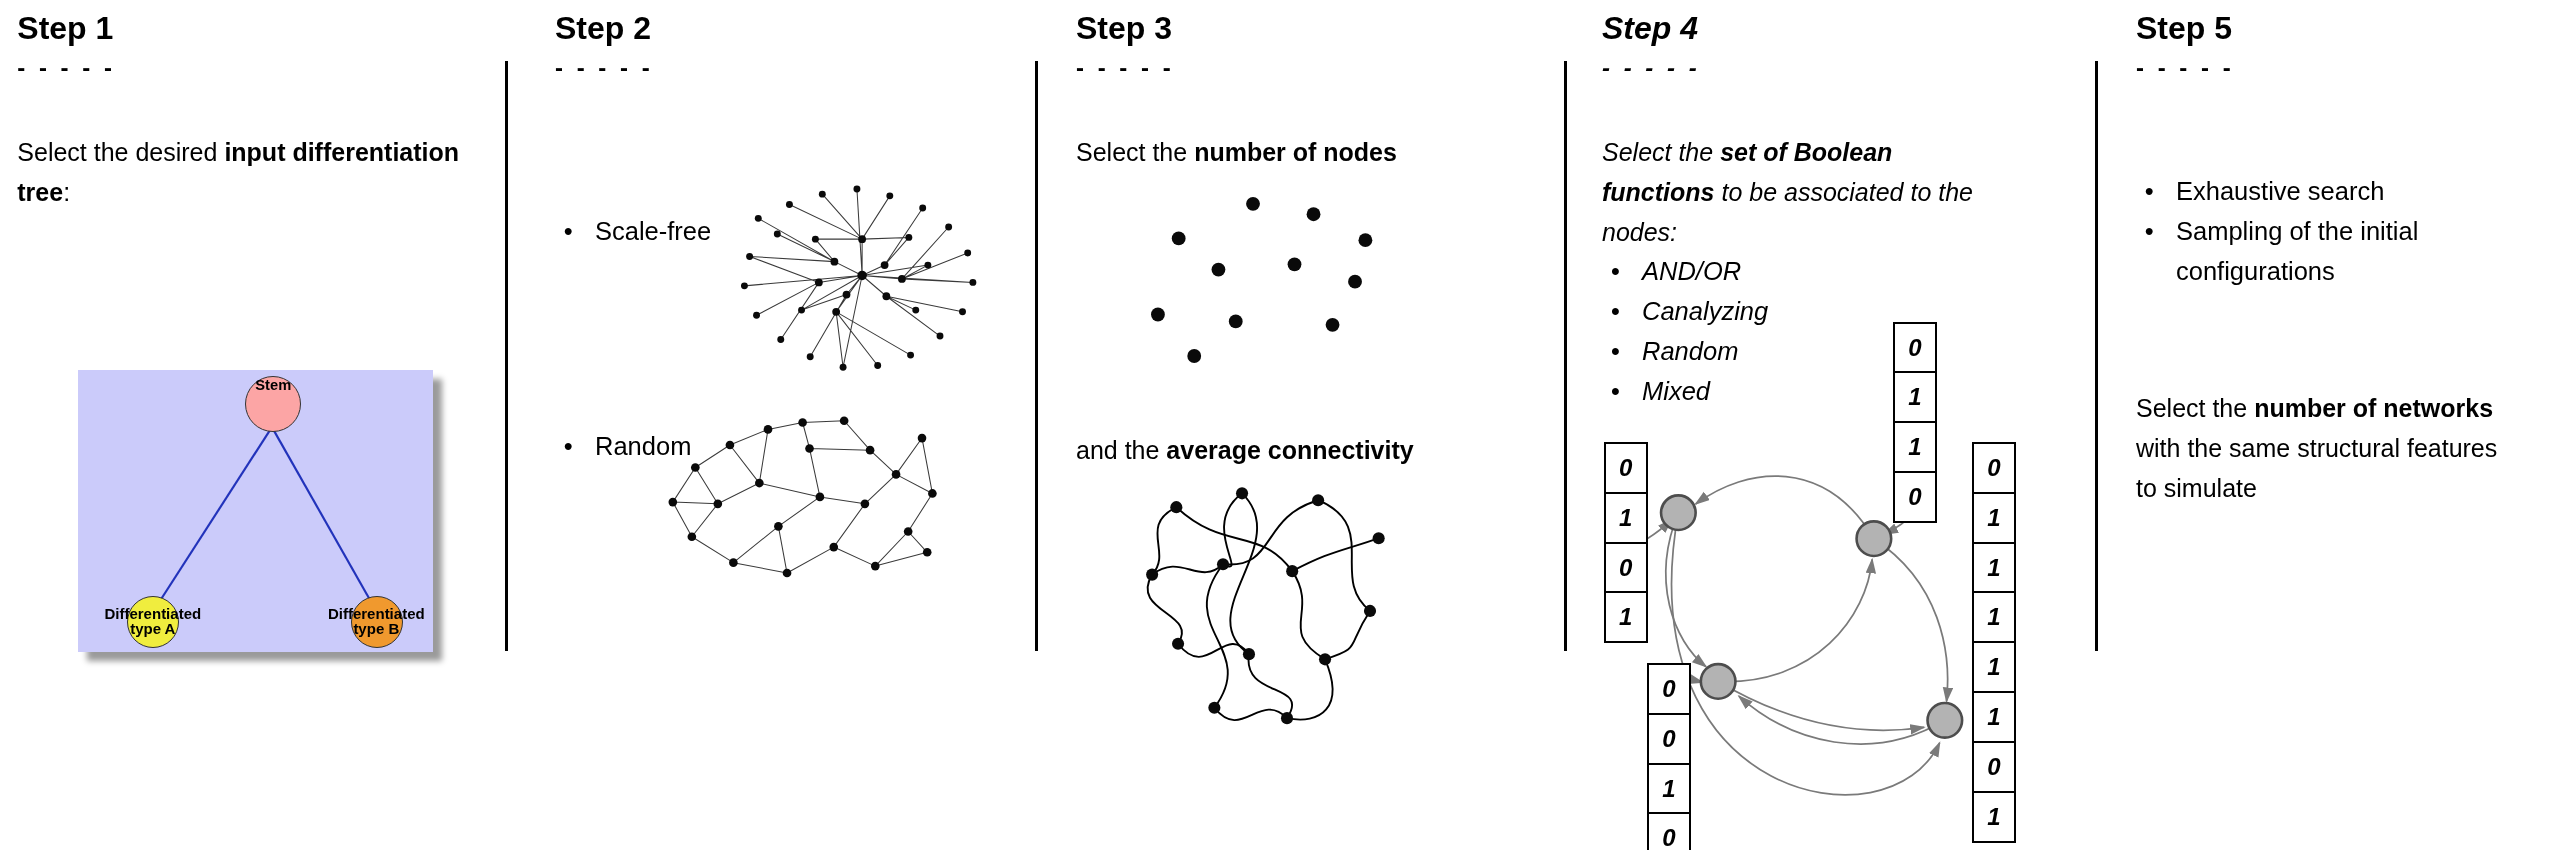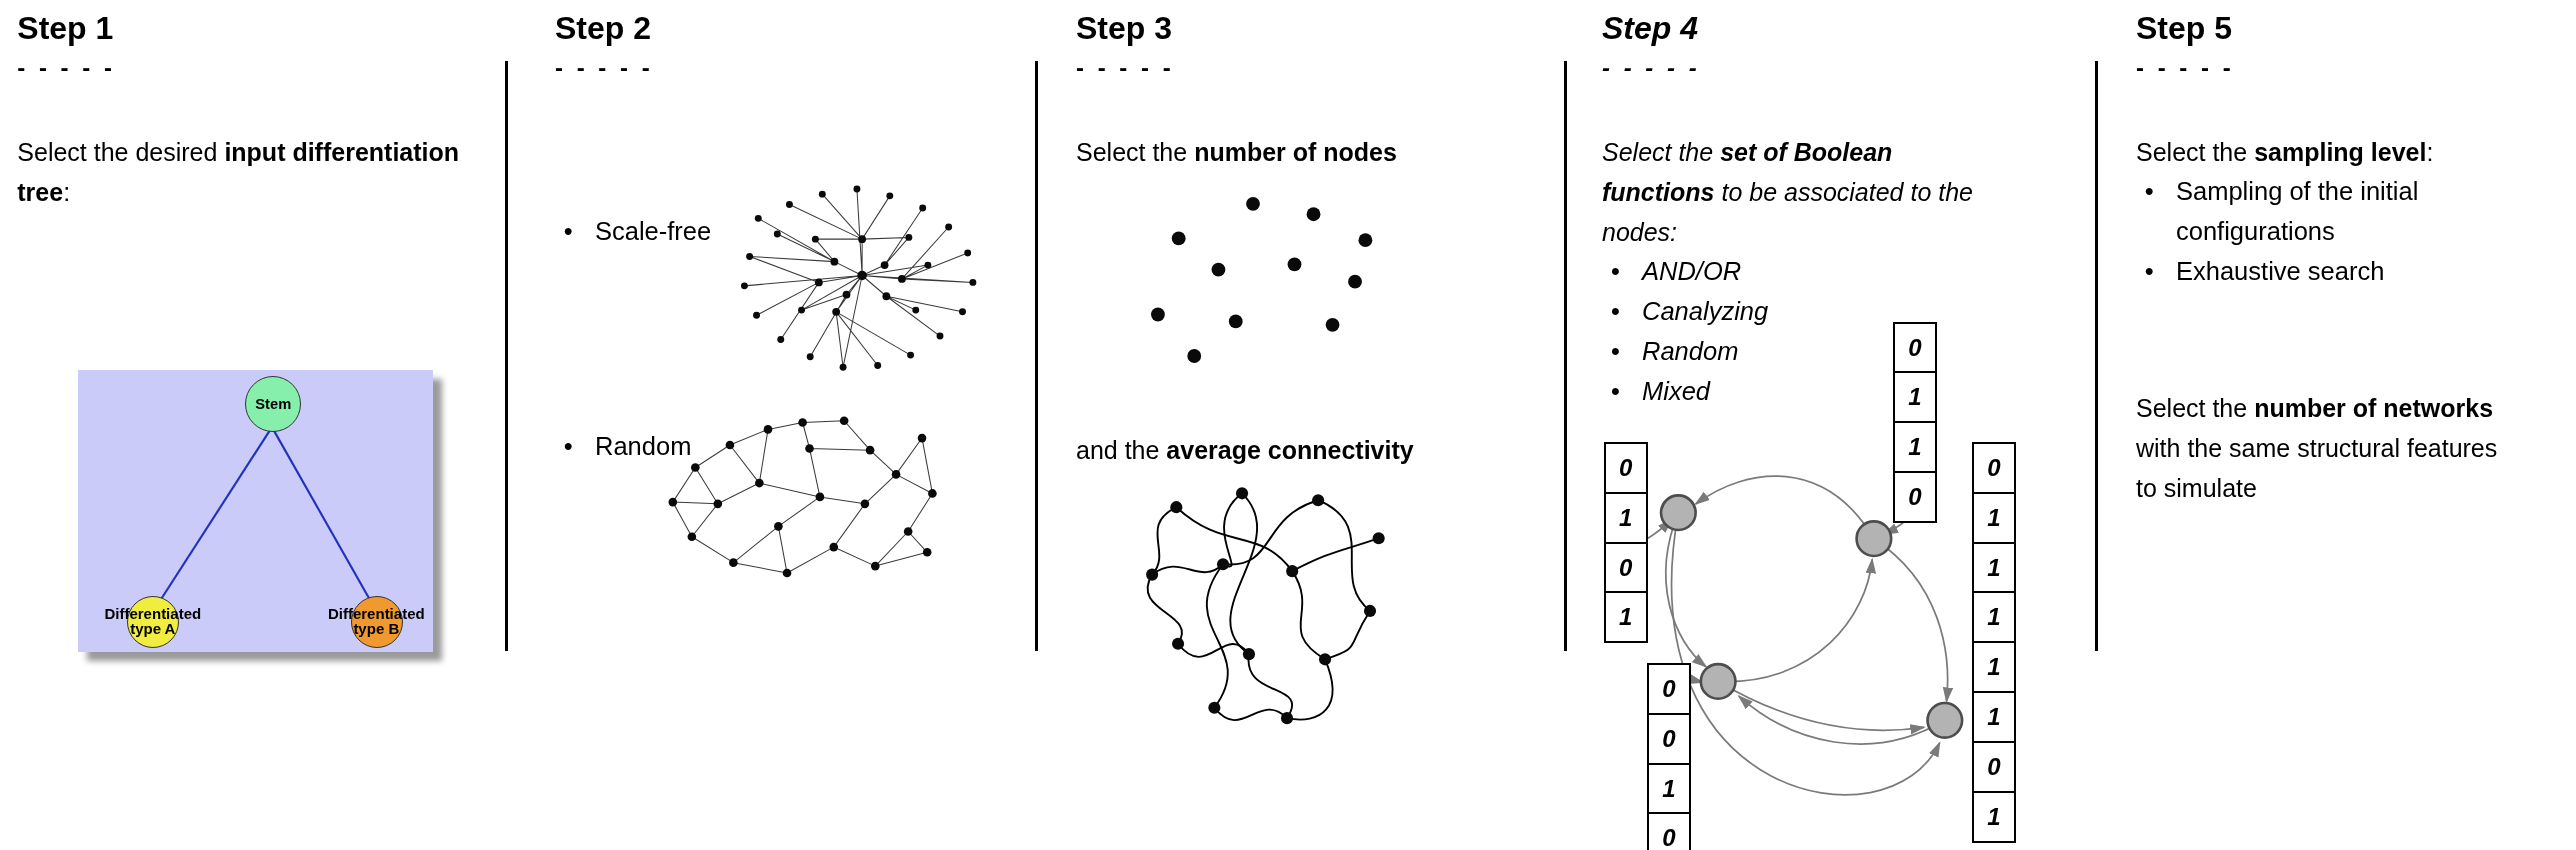--- a/index.html
+++ b/index.html
@@ -14,22 +14,22 @@
   .bullet{position:relative;padding-left:40px;font-size:25.5px;line-height:40px;}
   .bullet::before{content:"\2022";position:absolute;left:8.7px;}
   .vdiv{position:absolute;top:61px;height:590px;width:2.6px;background:#000;}
 
   
   .tree-fig{position:absolute;left:61px;top:370px;width:355px;height:282px;}
   .tree-bg{position:absolute;left:0;top:0;width:355px;height:282px;background:#cbcbfa;
            box-shadow:8.7px 8.7px 6px #9a9a9a;}
   .tree-lines{position:absolute;left:0;top:0;}
   .tree-node{position:absolute;border-radius:50%;border:0.9px solid #333;}
-  .stem-node{left:167px;top:6px;width:54px;height:54px;background:#86efac;
-             display:flex;align-items:center;justify-content:center;font-size:14.7px;font-weight:700;}
+  .stem-node{left:167px;top:6px;width:54px;height:54px;background:#fca5a5;
+             display:flex;align-items:flex-start;justify-content:center;font-size:14.7px;font-weight:700;}
   .type-a-node{left:49px;top:226px;width:50px;height:50px;background:#f0ed3e;}
   .type-b-node{left:273px;top:226px;width:50px;height:50px;background:#f0992e;}
   .tree-label{position:absolute;width:130px;text-align:center;font-size:15px;font-weight:700;line-height:14.7px;}
   .label-a{left:9.5px;top:237px;}
   .label-b{left:233px;top:237px;}
 
   
   .fig{position:absolute;}
   .netline{stroke:#3a3a3a;stroke-width:1.2;fill:none;}
   .netdot{fill:#0a0a0a;}
@@ -299,22 +299,21 @@
         <div class="vcell">0</div>
       </div>
     </div>
   </section>
 
   <div class="vdiv" style="left:2095px;"></div>
 
   <section class="col" style="left:2136px;width:440px;">
     <h2 class="step-title">Step 5</h2>
     <div class="dashes">- - - - -</div>
-    <p class="para" style="left:0;top:132px;width:415px;"><span>Select the </span><b>sampling level</b><span>:</span></p>
     <div class="bullets" style="left:0;top:171px;width:372px;">
+      <div class="bullet"><span>Exhaustive search</span></div>
       <div class="bullet" style="max-width:346px;"><span>Sampling of the initial configurations</span></div>
-      <div class="bullet"><span>Exhaustive search</span></div>
     </div>
     <p class="para" style="left:0;top:388px;width:374px;"><span>Select the </span><b>number of networks</b><span> with the same structural features to simulate</span></p>
   </section>
 
 </div>
 
 
 </body></html>

